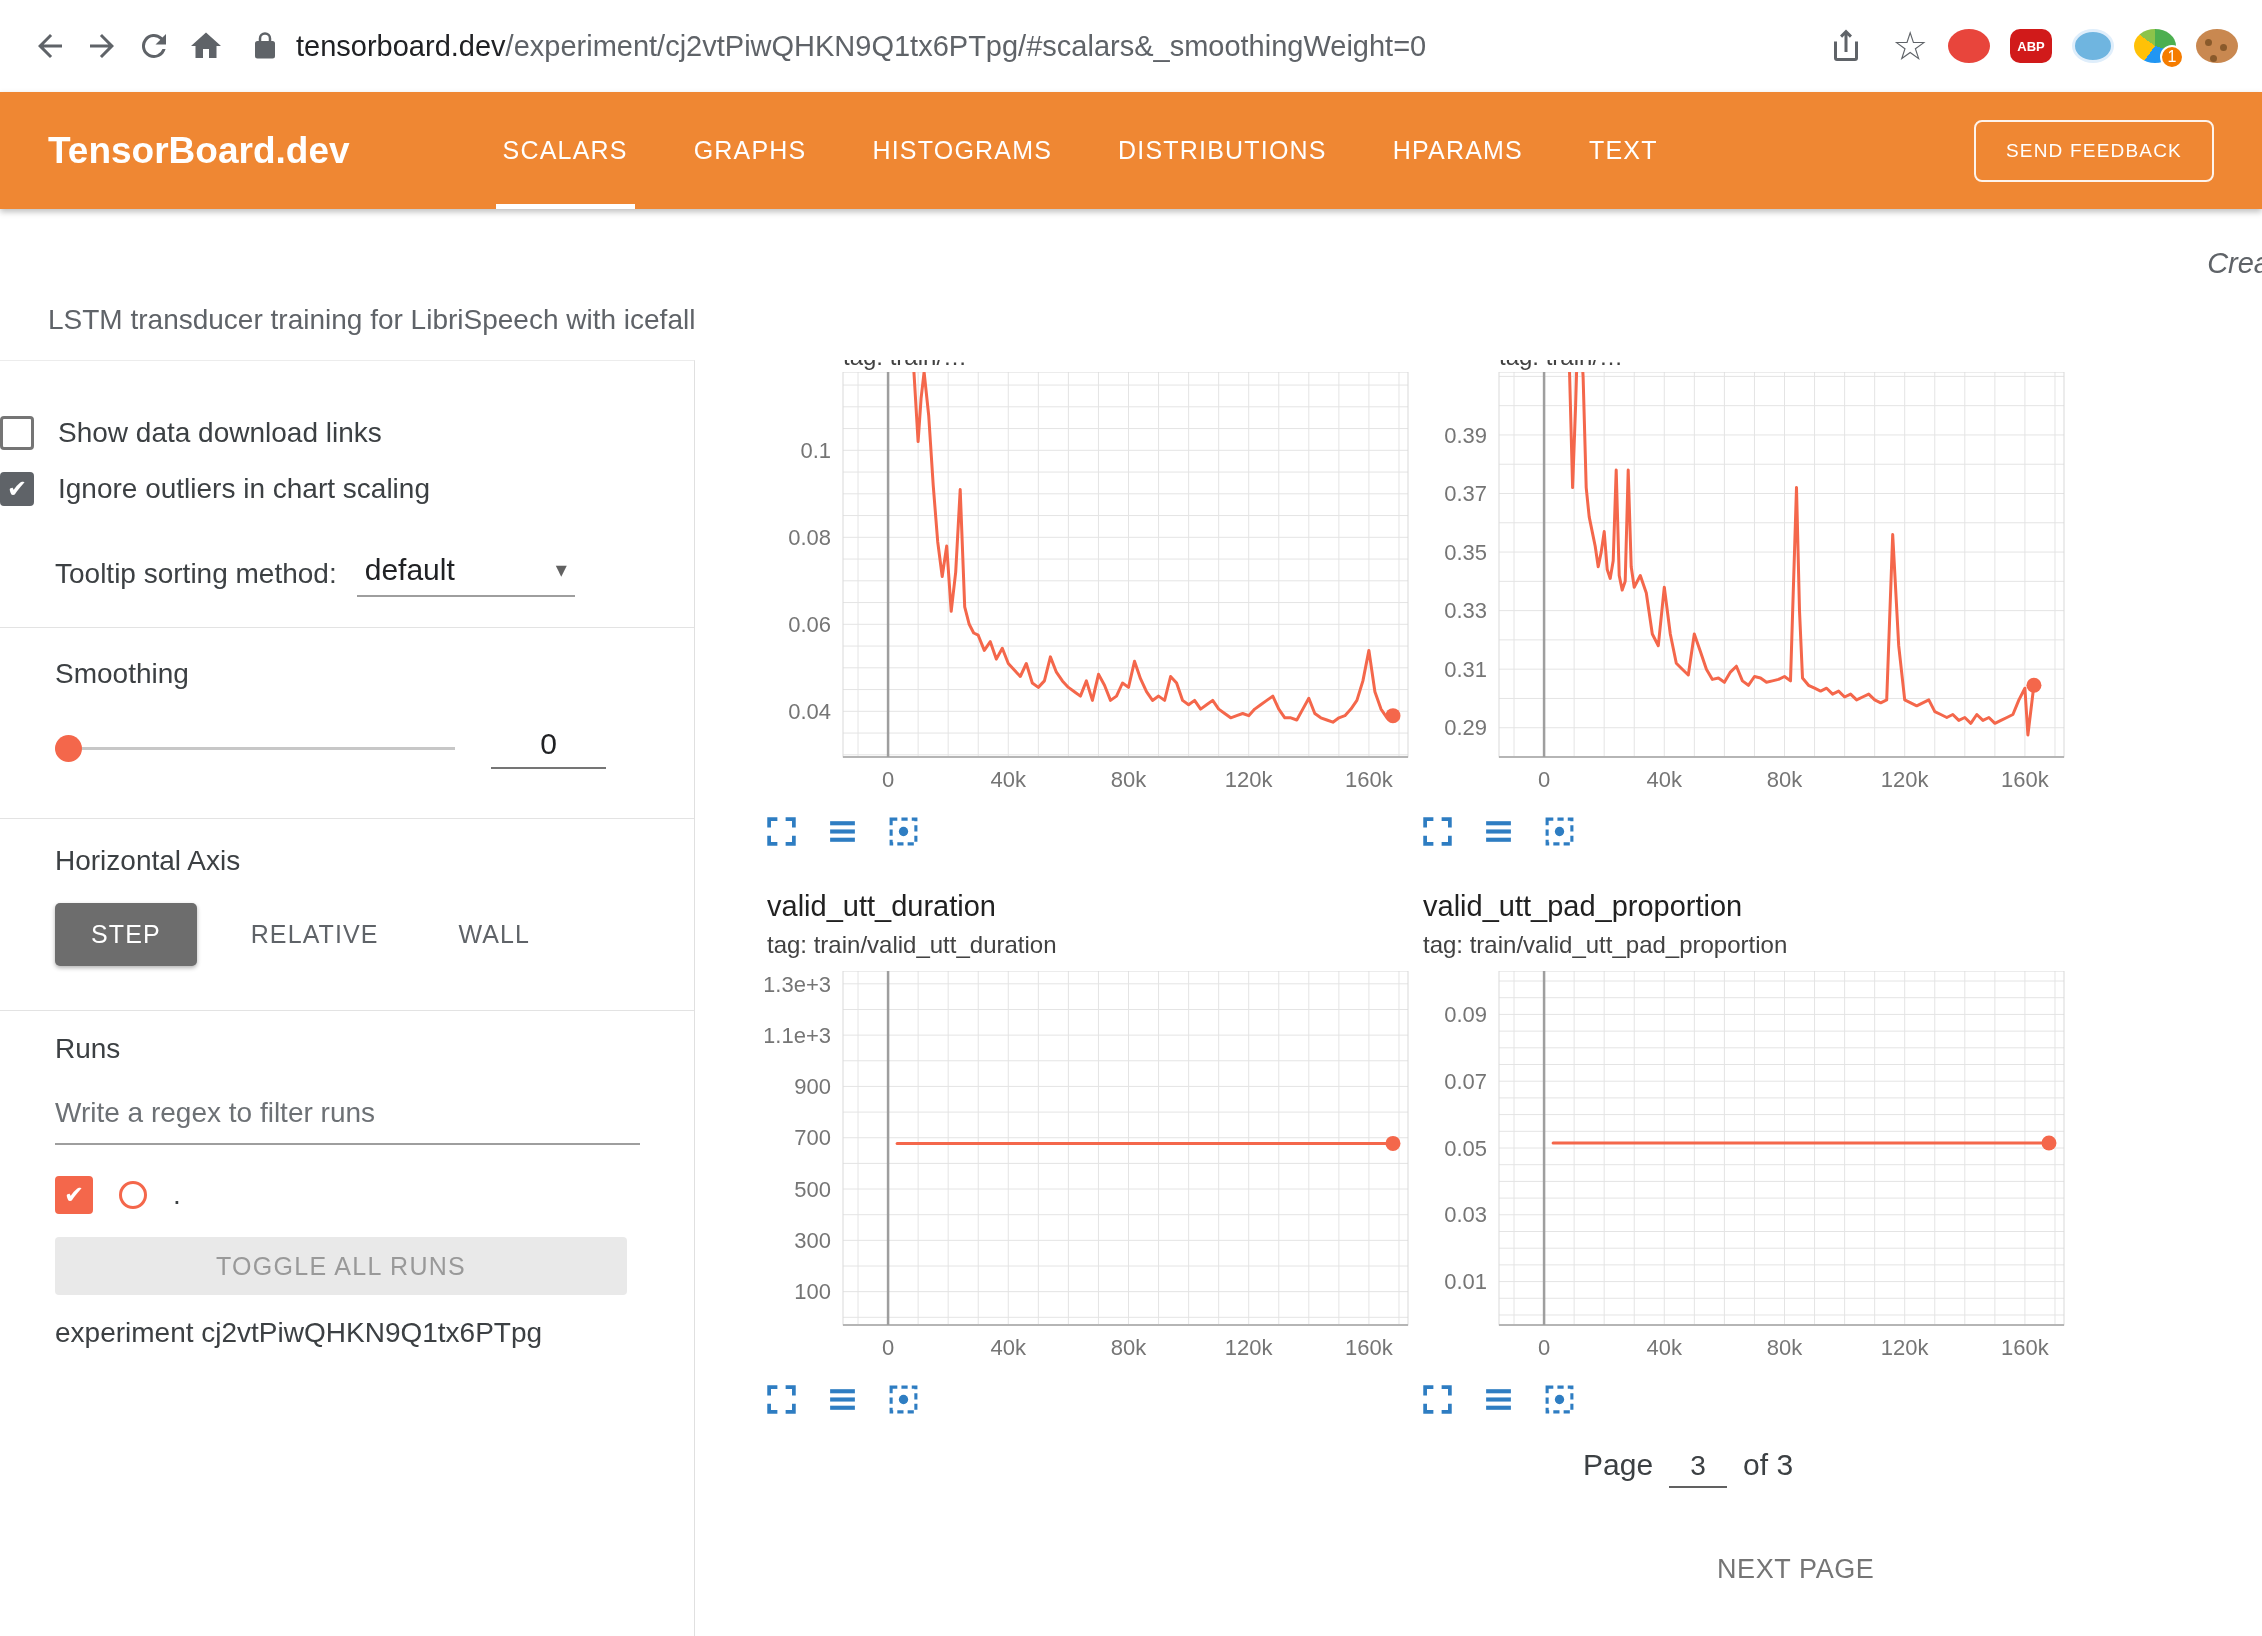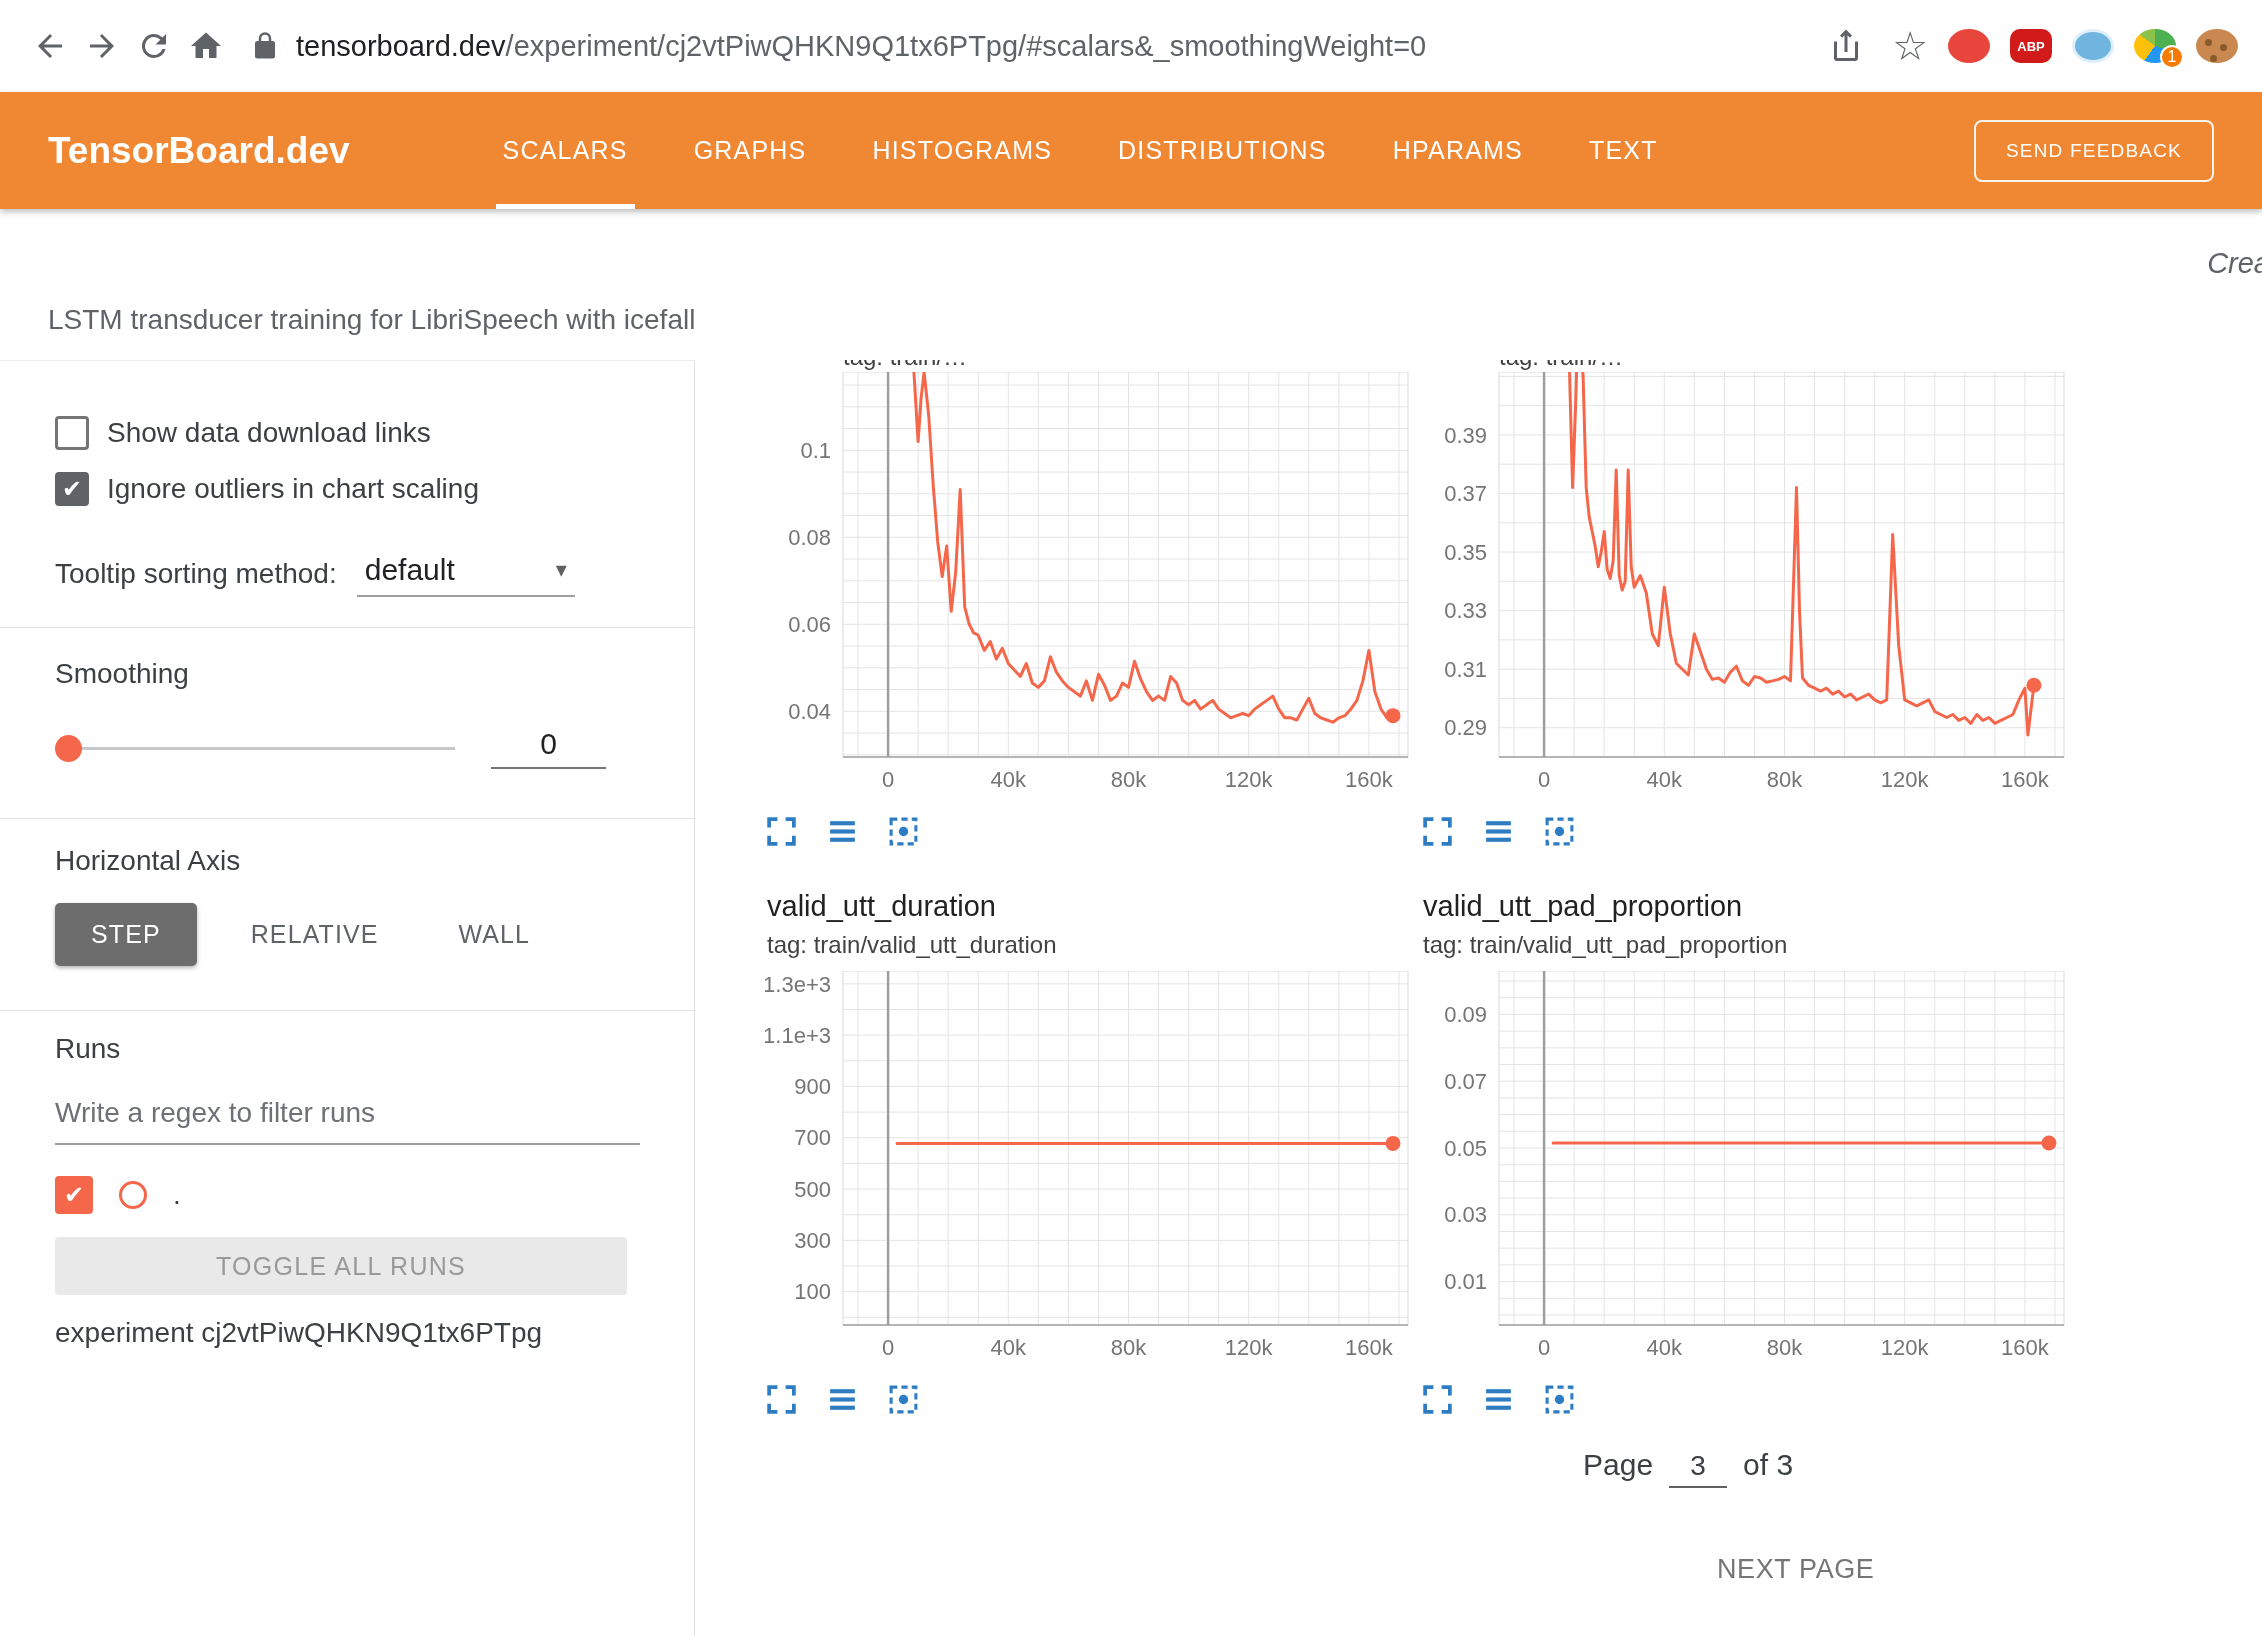--- a/index.html
+++ b/index.html
@@ -39,21 +39,21 @@
   #substrip { position:absolute; top:209px; left:0; width:2262px; height:151px; background:#fff; overflow:hidden; }
   #crea-text { position:absolute; top:38px; right:-8px; font-style:italic; color:#5f6368; font-size:29px; }
   #description { position:absolute; left:48px; bottom:24px; font-size:28px; color:#5f6368; }
 
   
   #content { position:absolute; top:360px; left:0; width:2262px; bottom:0; display:flex; }
   #sidebar { width:695px; flex:none; background:#fff; border-right:1px solid #e0e0e0; border-top:1px solid #ececec; }
   #main { flex:1; position:relative; background:#fff; }
 
   
-  .check-row { display:flex; align-items:center; gap:18px; padding-left:55px; height:40px; }
+  .check-row { display:flex; align-items:center; gap:24px; height:40px; }
   .cb { width:34px; height:34px; border:3px solid #757575; border-radius:4px; flex:none; display:flex; align-items:center; justify-content:center; color:#fff; font-size:24px; line-height:1; cursor:pointer; }
   .cb.checked { background:#5f6368; border-color:#5f6368; }
   .cb.orange { background:#f4674b; border-color:#f4674b; width:38px; height:38px; }
   .side-label { font-size:28px; color:#3c4043; }
   .tooltip-row { display:flex; align-items:center; gap:20px; padding-left:55px; margin-top:42px; }
   .dropdown { width:218px; border-bottom:2px solid #9e9e9e; display:flex; justify-content:space-between; align-items:center; padding:2px 8px 8px 8px; cursor:pointer;gap:8px; }
   .dropdown .val { font-size:30px; color:#202124; }
   .caret { font-size:22px; color:#616161; }
   .divider { height:1px; background:#e3e3e3; }
   .section-label { padding-left:55px; font-size:28px; color:#3c4043; }

